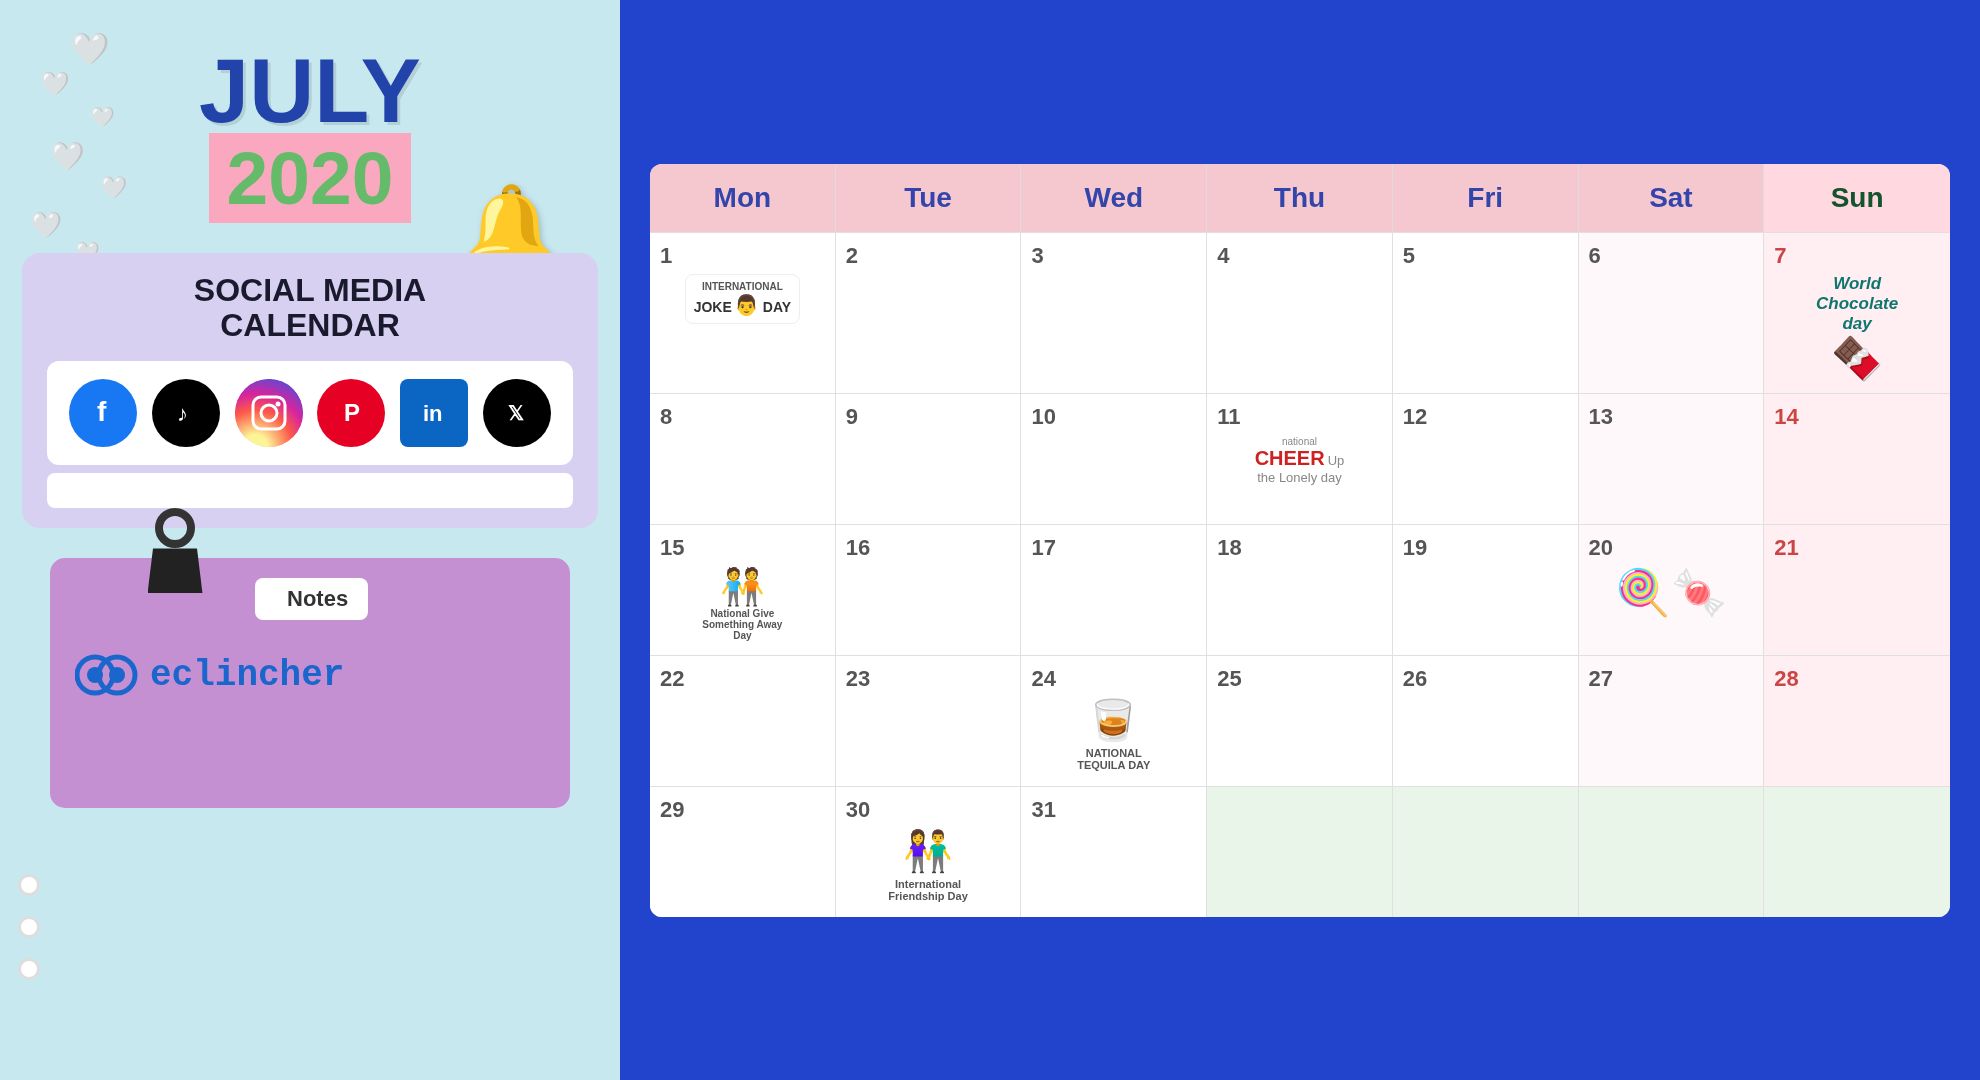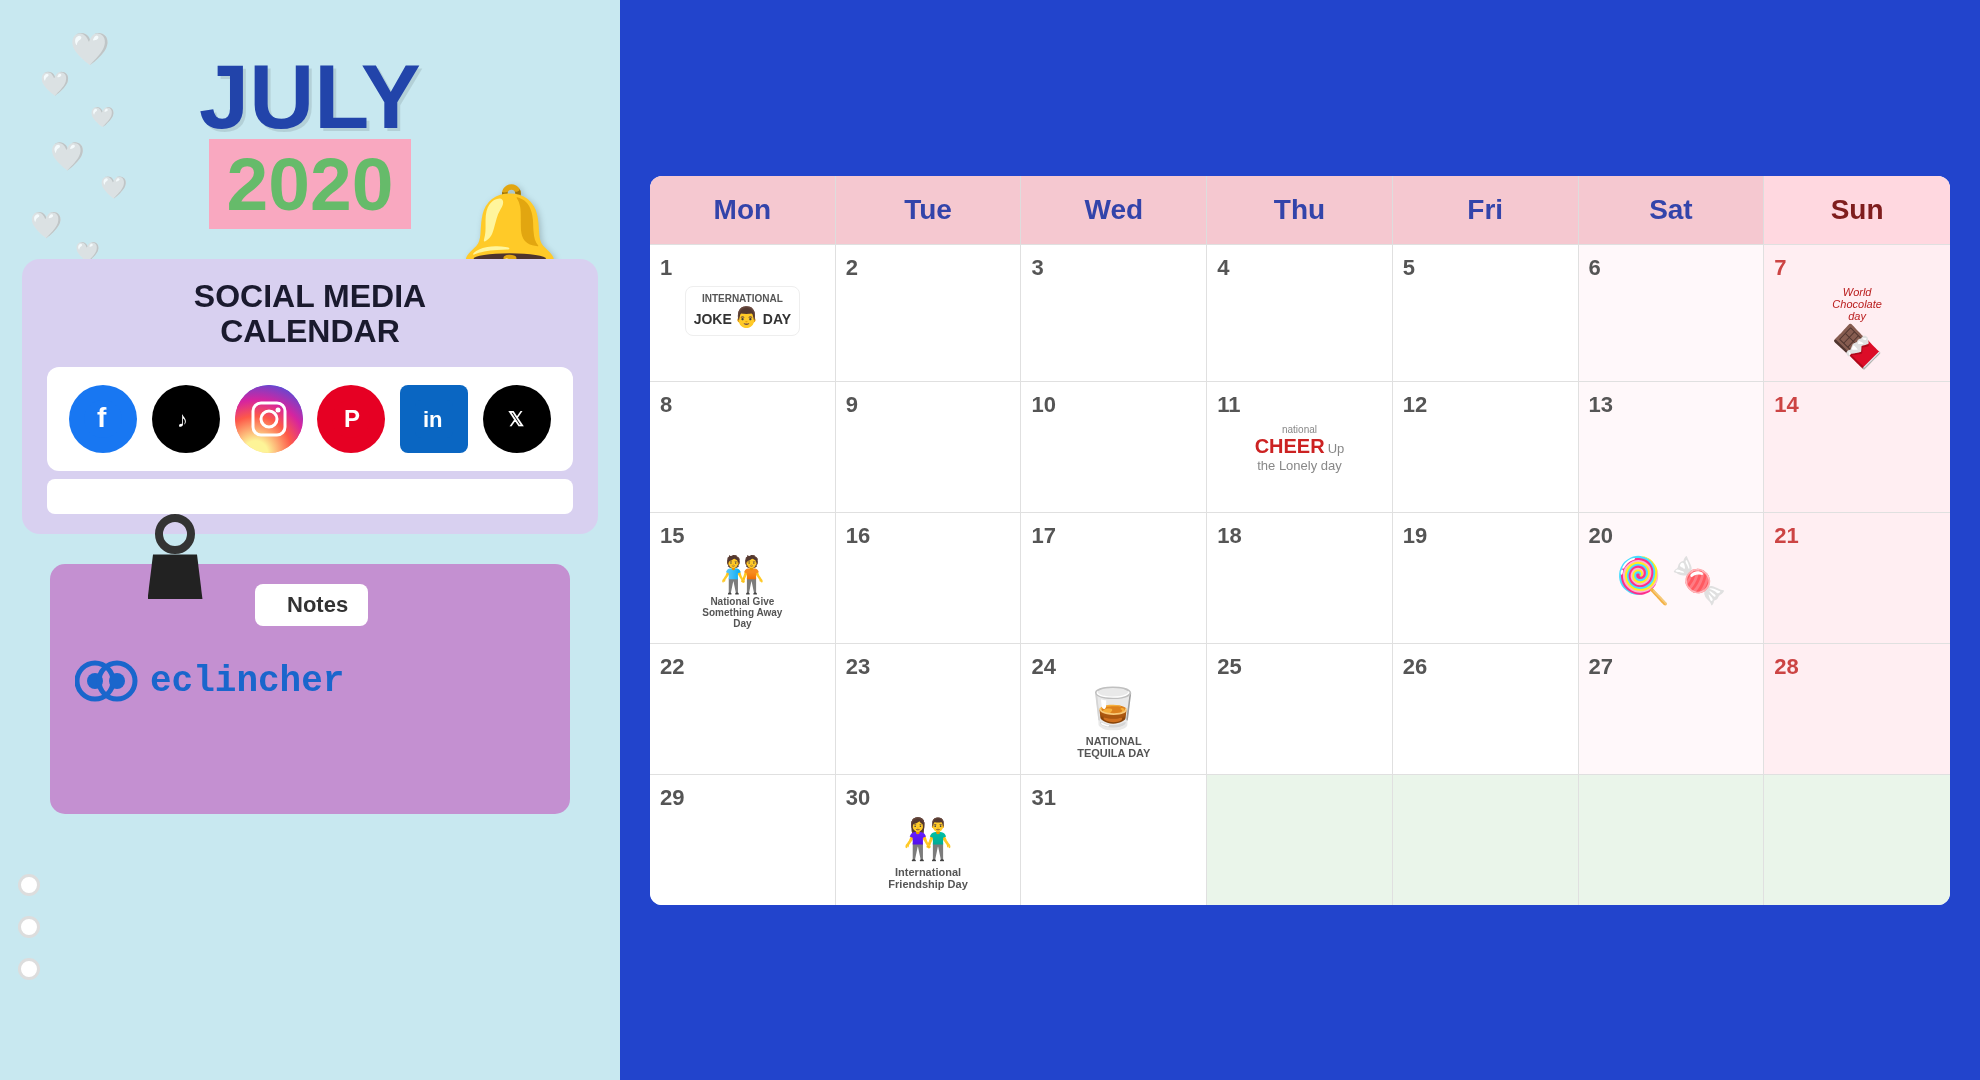--- a/index.html
+++ b/index.html
@@ -23,21 +23,21 @@
       align-items: center;
       padding: 20px;
       flex-shrink: 0;
     }
 
     .july-title {
       font-size: 90px;
       font-weight: 900;
       color: #2244aa;
       font-family: 'Arial Black', Arial, sans-serif;
-      margin-top: 26px;
+      margin-top: 20px;
       text-shadow: 3px 3px 0 rgba(0,0,0,0.1);
     }
 
     .year-title {
       font-size: 75px;
       font-weight: 900;
       color: #66bb6a;
       font-family: 'Arial Black', Arial, sans-serif;
       background: #f9a8c0;
       padding: 2px 18px;
@@ -234,21 +234,21 @@
     .cal-header-cell {
       padding: 18px 10px;
       text-align: center;
       font-size: 28px;
       font-weight: 700;
       background: #f5c8d0;
       color: #3344aa;
       border-right: 1px solid #ddd;
     }
     .cal-header-cell.sun {
-      color: #7f1d1d;
+      color: #14532d;
       background: #ffd8e0;
       text-align: center;
     }
     .cal-header-cell:last-child { border-right: none; }
 
     .calendar-body {
       display: flex;
       flex-direction: column;
     }
 
@@ -324,21 +324,21 @@
       font-size: 10px;
       text-align: center;
       color: #555;
       font-weight: 700;
     }
 
     
     .choc-badge {
       text-align: center;
     }
-    .choc-text { font-size: 11px; color: #b91c1c; font-style: italic; font-weight: 400; }
+    .choc-text { font-size: 17px; color: #0f766e; font-style: italic; font-weight: 700; }
     .choc-emoji { font-size: 42px; }
 
     .event-label {
       font-size: 11px;
       color: #555;
       text-align: center;
       font-weight: 600;
       margin-top: 3px;
     }
   </style>

